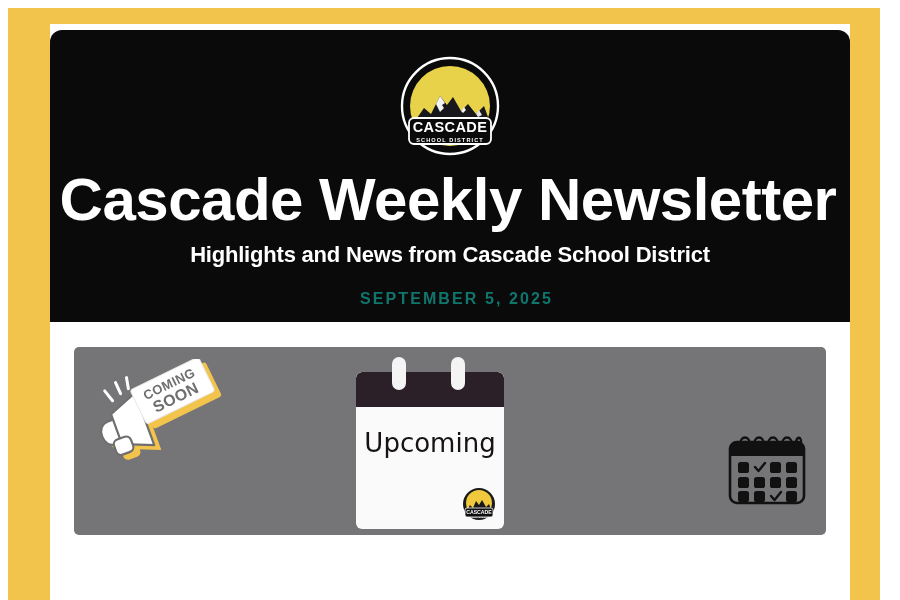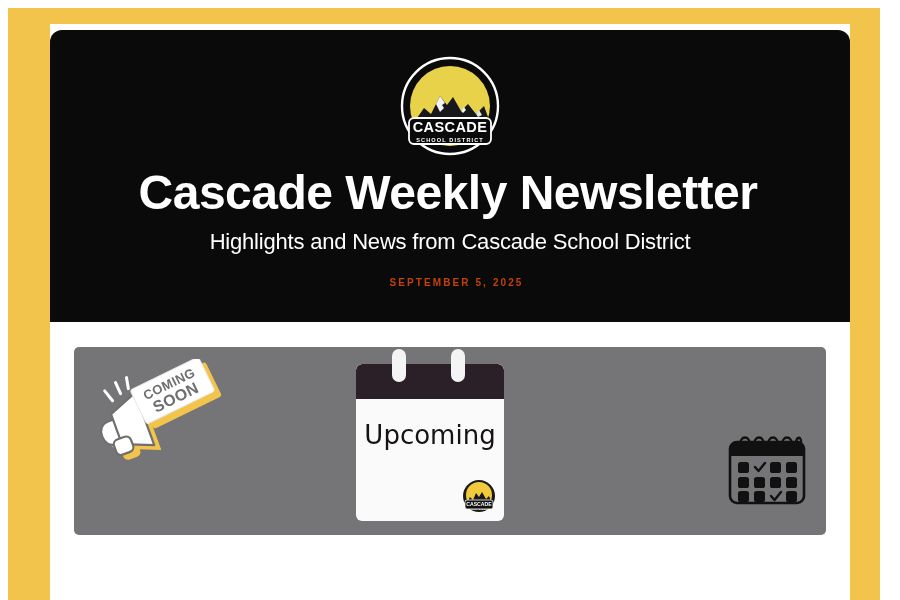--- a/index.html
+++ b/index.html
@@ -55,38 +55,38 @@
 
   .logo-wrap {
     margin: 0 auto;
     padding-top: 26px;
     width: 100px;
     height: 104px;
   }
 
   .newsletter-title {
     margin: 8px 4px 0 0;
-    font-size: 48px;
+    font-size: 60px;
     line-height: 1.06;
     font-weight: 700;
     color: #ffffff;
     letter-spacing: -0.5px;
   }
   .newsletter-subtitle {
     margin: 10px 0 0 0;
     font-size: 22px;
-    font-weight: 400;
+    font-weight: 700;
     color: #ffffff;
     letter-spacing: -0.2px;
   }
   .newsletter-date {
     margin: 22px 0 0 13px;
-    font-size: 10px;
+    font-size: 16px;
     font-weight: 700;
-    color: #c2410c;
+    color: #0f766e;
     letter-spacing: 2.1px;
   }
 
   
   .feature-band {
     position: absolute;
     left: 74px;
     top: 347px;
     width: 752px;
     height: 188px;
@@ -101,21 +101,21 @@
     left: 12px;
     top: 12px;
     width: 150px;
     height: 110px;
   }
 
   
   .events-card {
     position: absolute;
     left: 282px;
-    top: 2px;
+    top: 10px;
     width: 156px;
     height: 172px;
   }
   .events-ring {
     position: absolute;
     top: 0;
     width: 14px;
     height: 33px;
     background: #f4f4f4;
     border-radius: 7px;

